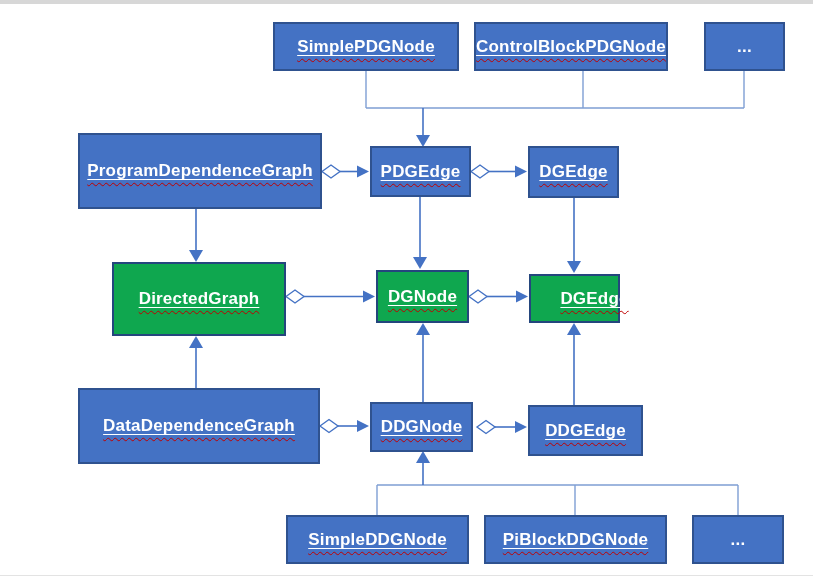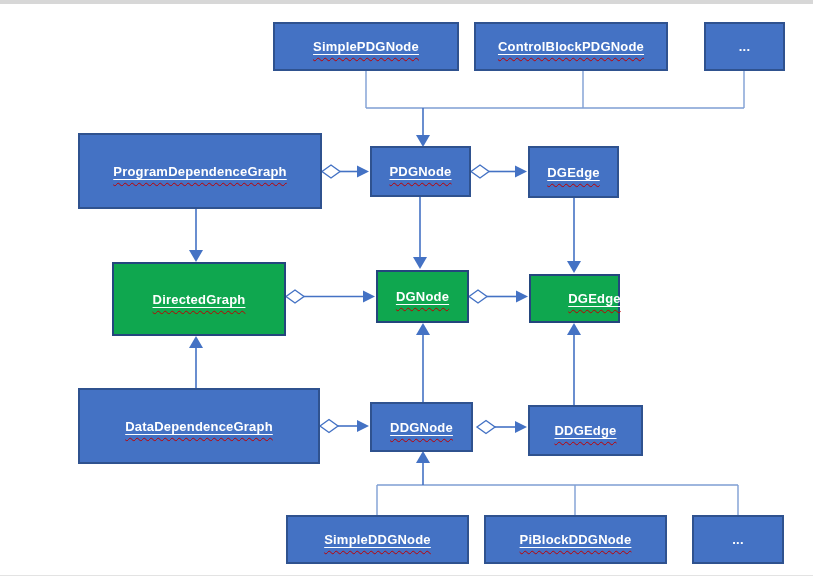--- a/index.html
+++ b/index.html
@@ -26,21 +26,21 @@
   }
   #edges {
     position: absolute; left: 0; top: 0; z-index: 1;
   }
   .node {
     position: absolute; z-index: 2;
     display: flex; align-items: center; justify-content: center;
     box-sizing: border-box;
     color: #ffffff;
     font-weight: bold;
-    font-size: 13px;
+    font-size: 17px;
     letter-spacing: 0.2px;
     text-align: center;
   }
   .node.blue  { background: #4472c4; border: 2px solid #2f528f; }
   .node.green { background: #0fa74f; border: 2px solid #24467d; }
   .lbl {
     text-decoration: underline;
     text-decoration-thickness: 1px;
     text-underline-offset: 3px;
   }
@@ -139,21 +139,21 @@
     <span class="lbl"><span class="squig">ControlBlockPDGNode</span></span>
   </div>
   <div class="node blue" style="left:704px; top:22px; width:81px; height:49px;">
     <span>...</span>
   </div>
 
   <div class="node blue" style="left:78px; top:133px; width:244px; height:76px;">
     <span class="lbl"><span class="squig">ProgramDependenceGraph</span></span>
   </div>
   <div class="node blue" style="left:370px; top:146px; width:101px; height:51px;">
-    <span class="lbl"><span class="squig">PDGNode</span></span>
+    <span class="lbl"><span class="squig">PDGEdge</span></span>
   </div>
   <div class="node blue" style="left:528px; top:146px; width:91px; height:52px;">
     <span class="lbl"><span class="squig">DGEdge</span></span>
   </div>
 
   <div class="node green" style="left:112px; top:262px; width:174px; height:74px;">
     <span class="lbl"><span class="squig">DirectedGraph</span></span>
   </div>
   <div class="node green" style="left:376px; top:270px; width:93px; height:53px;">
     <span class="lbl"><span class="squig">DGNode</span></span>

